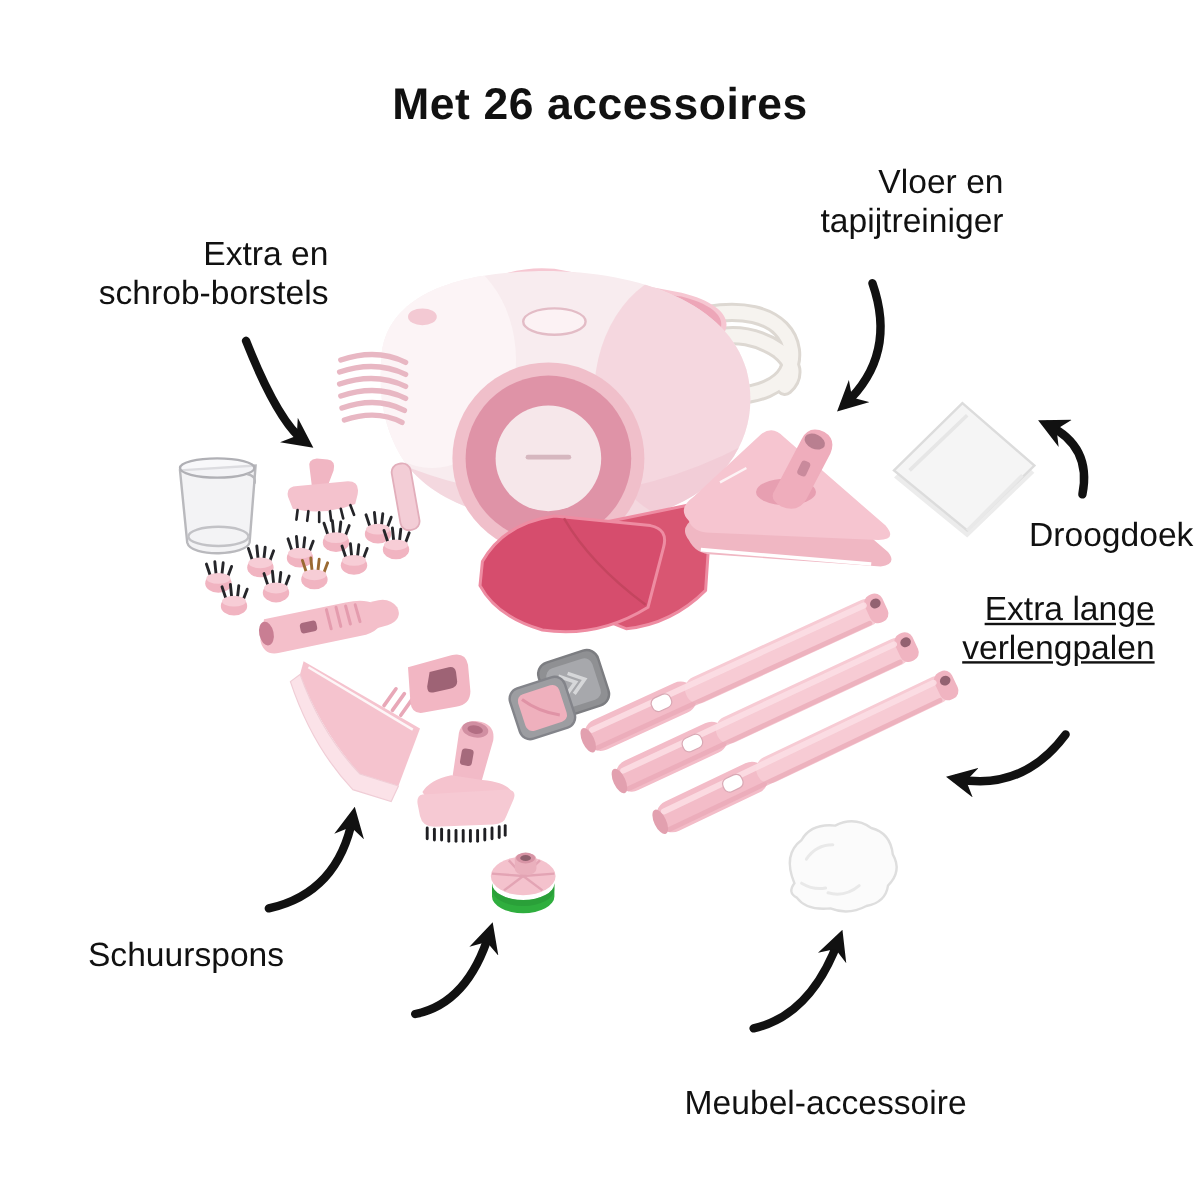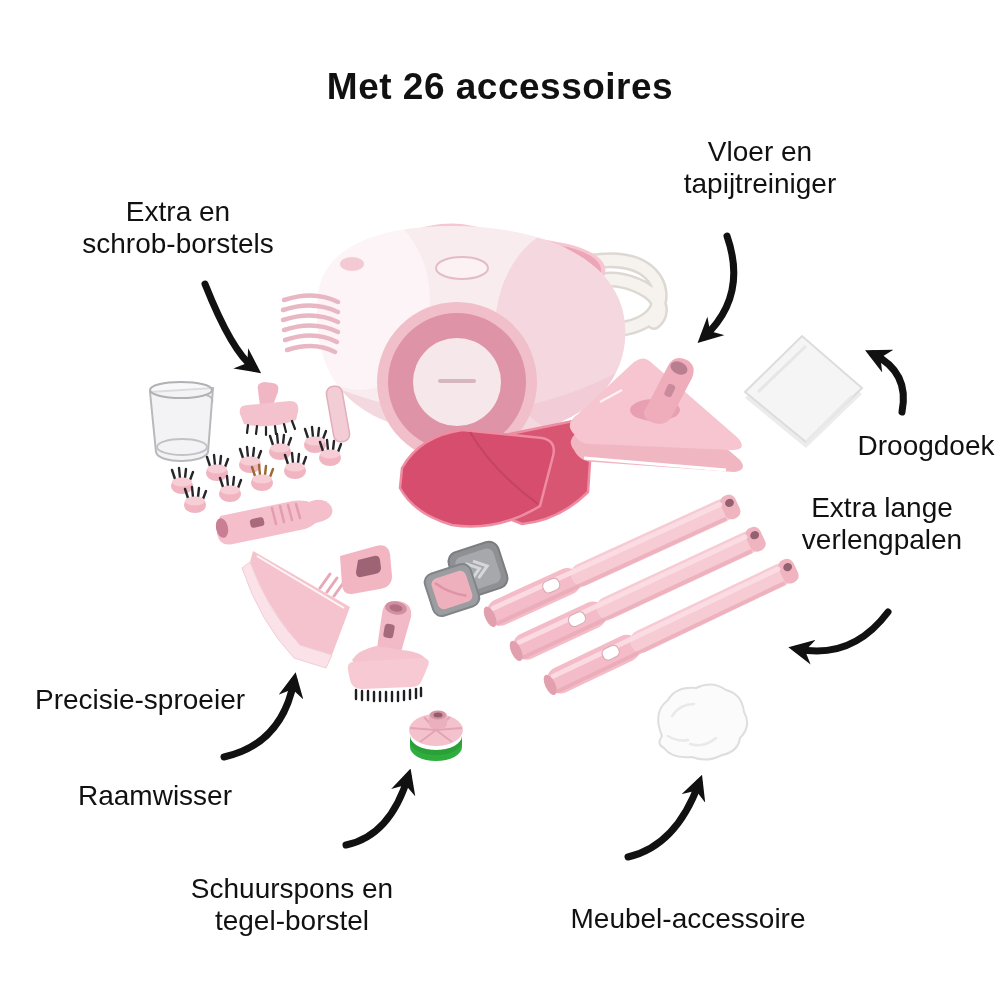--- a/index.html
+++ b/index.html
@@ -10,26 +10,26 @@
   html,body{margin:0;padding:0;}
   body{font-family:"Liberation Sans",sans-serif;background:#ffffff;}
   .stage{position:relative;width:1000px;height:1000px;background:#ffffff;overflow:hidden;}
   .title{
     position:absolute;left:500px;top:66px;transform:translateX(-50%);
     font-size:37px;font-weight:700;color:var(--text);letter-spacing:.5px;white-space:nowrap;
   }
   .label{
     position:absolute;transform:translateX(-50%);
     font-size:28px;line-height:1.16;color:var(--text);
-    text-align:center;white-space:pre-line;
+    text-align:right;white-space:pre-line;
   }
   #lbl-vloer{left:760px;top:136px;}
   #lbl-voegen{left:178px;top:196px;}
   #lbl-droogdoek{left:926px;top:430px;}
-  #lbl-verlengpalen{left:882px;top:492px;}
+  #lbl-verlengpalen{left:882px;top:492px;text-decoration:underline;}
   #lbl-precisie{left:140px;top:684px;}
   #lbl-raamwisser{left:155px;top:780px;}
   #lbl-schuurspons{left:292px;top:873px;}
   #lbl-meubel{left:688px;top:903px;}
   svg{position:absolute;inset:0;}
 </style>
 </head>
 <body>
 
 <div class="stage">
@@ -357,19 +357,16 @@
     </g>
   </svg>
 
   <div class="label" id="lbl-vloer">Vloer en
 tapijtreiniger</div>
   <div class="label" id="lbl-voegen">Extra en
 schrob-borstels</div>
   <div class="label" id="lbl-droogdoek">Droogdoek</div>
   <div class="label" id="lbl-verlengpalen">Extra lange
 verlengpalen</div>
-  <div class="label" id="lbl-precisie">Precisie-sproeier</div>
-  <div class="label" id="lbl-raamwisser">Raamwisser</div>
-  <div class="label" id="lbl-schuurspons">Schuurspons en
-tegel-borstel</div>
+  <div class="label" id="lbl-raamwisser">Schuurspons</div>
   <div class="label" id="lbl-meubel">Meubel-accessoire</div>
 
 </div>
 
 </body></html>

